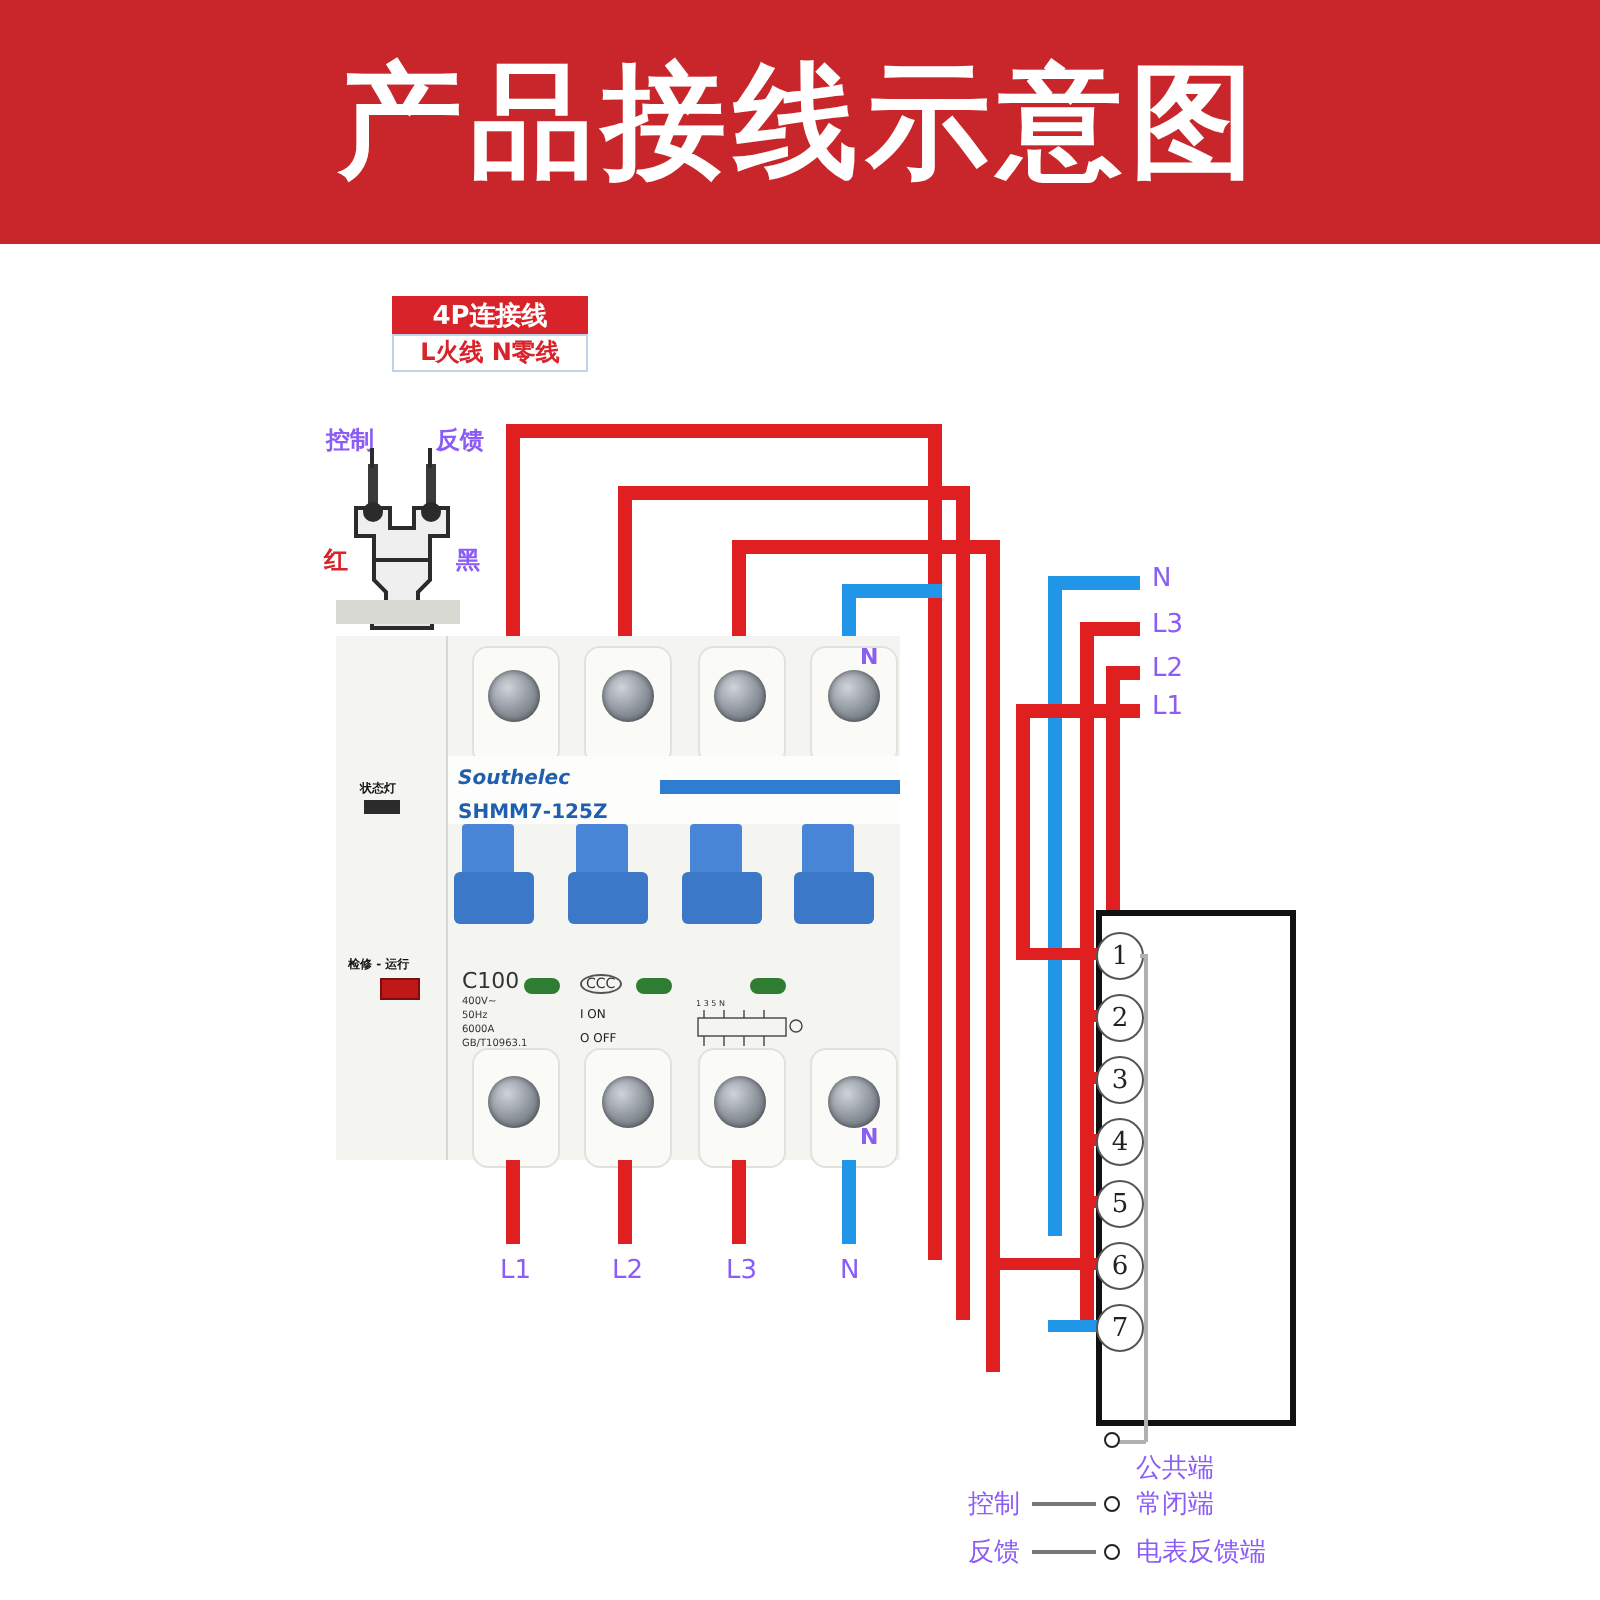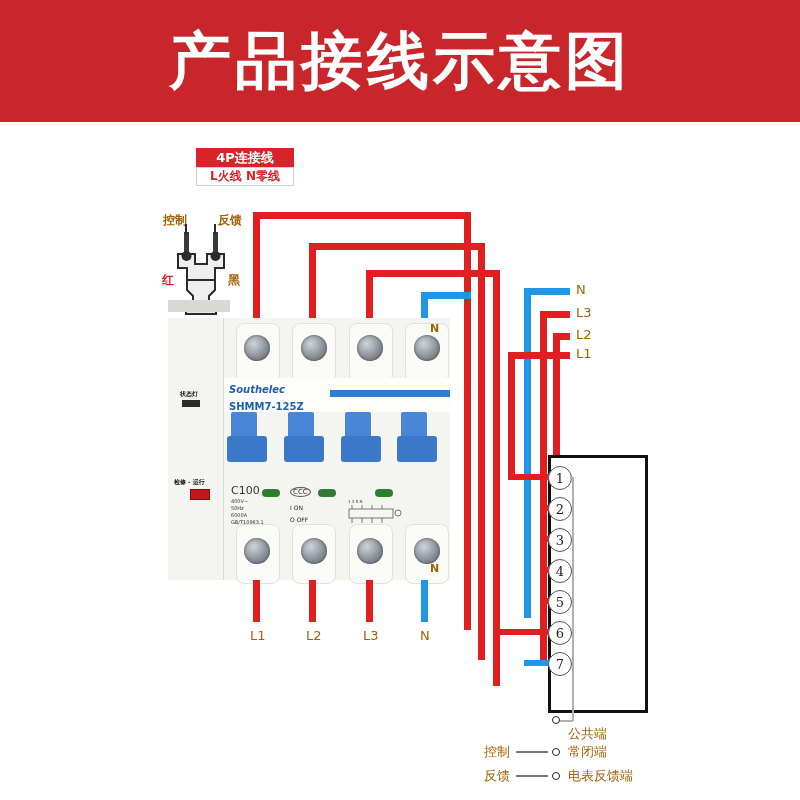--- a/index.html
+++ b/index.html
@@ -11,21 +11,21 @@
       display:flex;align-items:center;justify-content:center;
       color:#fff;font-size:62px;font-weight:bold;letter-spacing:4px;
       font-family:"DejaVu Sans","Liberation Sans",sans-serif;}
   .lg1{position:absolute;left:196px;top:148px;width:98px;height:19px;background:#d8232a;
        color:#fff;font-size:13px;font-weight:bold;display:flex;align-items:center;
        justify-content:center;}
   .lg2{position:absolute;left:196px;top:167px;width:98px;height:19px;background:#fff;
        border:1px solid #bfd2e8;box-sizing:border-box;color:#d8232a;font-size:12px;
        font-weight:bold;display:flex;align-items:center;justify-content:center;}
   .cn{font-family:"DejaVu Sans","Liberation Sans",sans-serif;}
-  .lbl{position:absolute;font-size:12px;color:#a16207;white-space:nowrap;}
+  .lbl{position:absolute;font-size:12px;color:#8b5cf6;white-space:nowrap;}
   .lbl-b{font-weight:bold;}
   .wire{position:absolute;background:#e02020;}
   .wireb{position:absolute;background:#2196e8;}
   .gry{position:absolute;background:#9a9a9a;}
   svg{position:absolute;left:0;top:0;overflow:visible;}
   .term-box{position:absolute;left:548px;top:455px;width:100px;height:258px;
       border:3px solid #111;box-sizing:border-box;background:#fff;}
   .tnum{position:absolute;width:22px;height:22px;border:1px solid #555;border-radius:50%;
       background:#fff;color:#222;font-size:13px;display:flex;align-items:center;
       justify-content:center;font-family:"DejaVu Serif","Liberation Serif",serif;}

